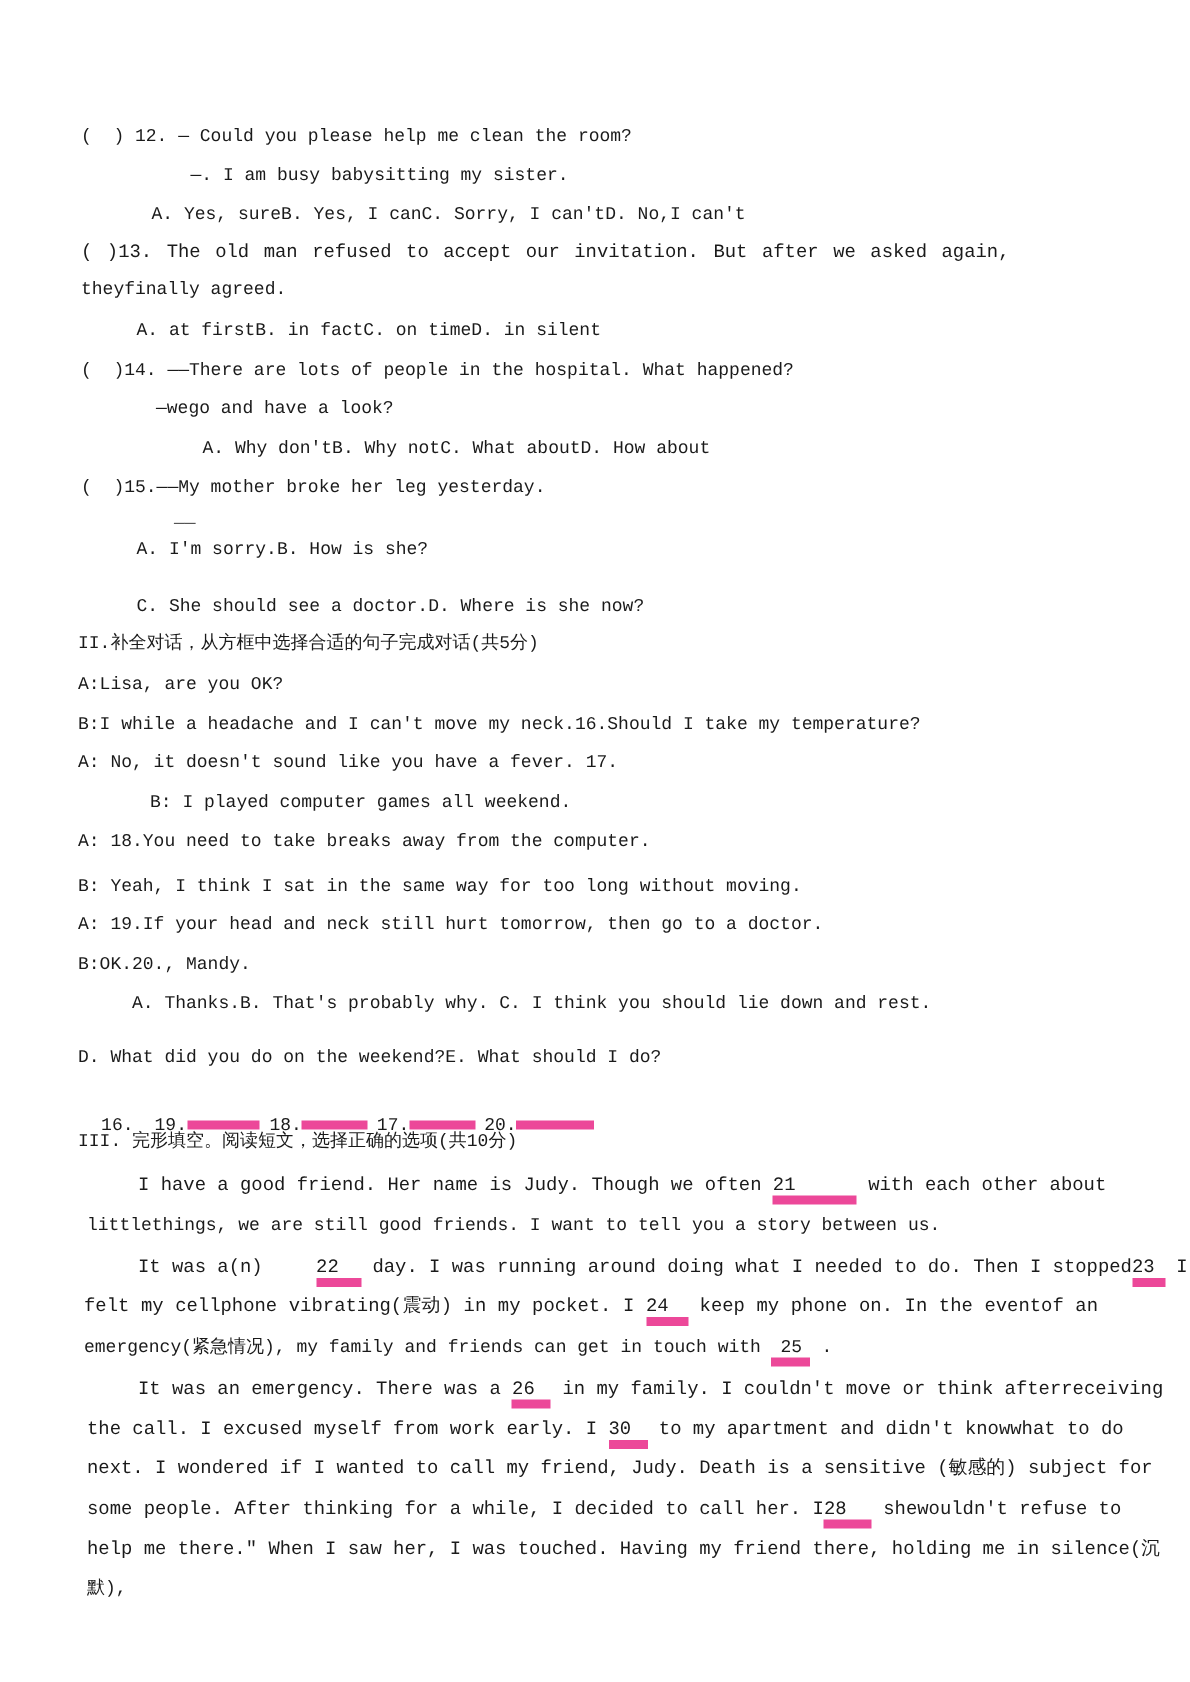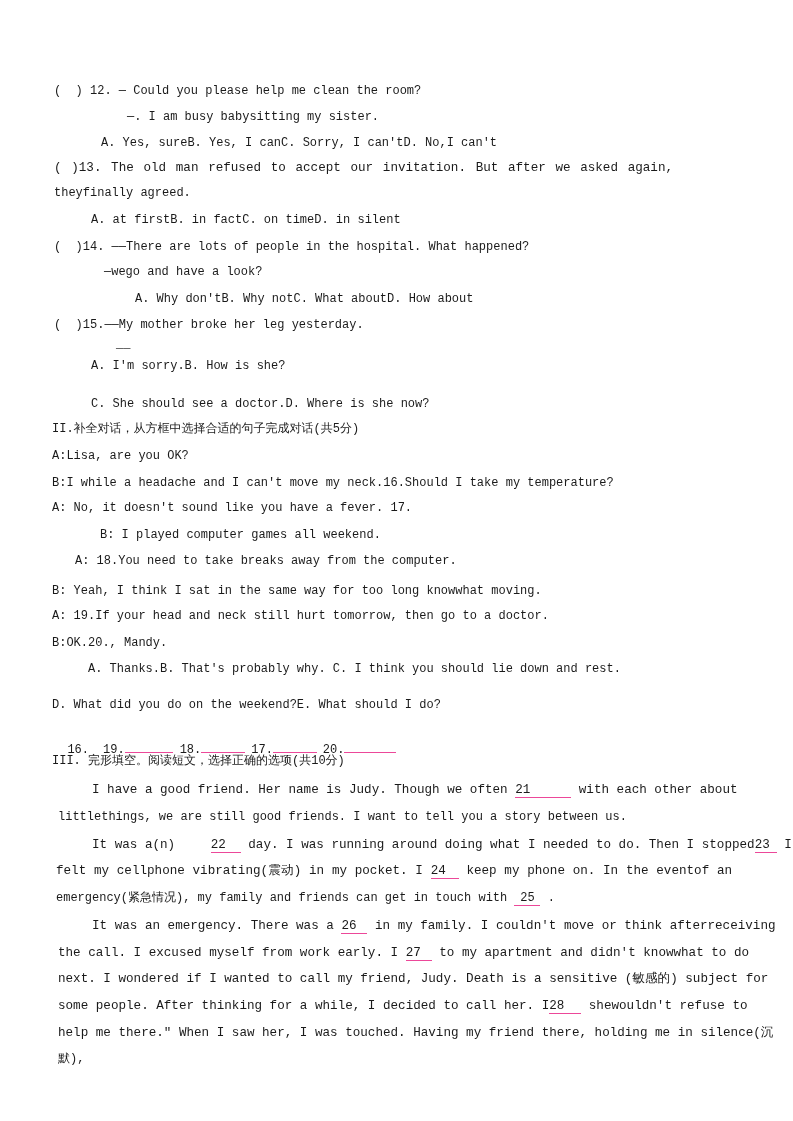--- a/index.html
+++ b/index.html
@@ -21,21 +21,21 @@
     position: absolute;
     white-space: nowrap;
     line-height: 16px;
     font-family: "Liberation Mono", "DejaVu Sans Mono", monospace;
     font-size: 12.6px;
     text-align: justify;
     text-align-last: justify;
   }
   .blank {
     display: inline-block;
-    border-bottom: 1px solid #ec4899;
+    border-bottom: 6px solid #ec4899;
     text-align: center;
     line-height: 14px;
   }
 </style>
 </head>
 <body>
 
 <div class="line" style="left:54px;top:83px;">(  ) 12. — Could you please help me clean the room?</div>
 <div class="line" style="left:127px;top:109px;">—. I am busy babysitting my sister.</div>
 <div class="line" style="left:101px;top:135px;">A. Yes, sureB. Yes, I canC. Sorry, I can'tD. No,I can't</div>
@@ -51,38 +51,38 @@
 <div class="line" style="left:54px;top:317px;">(  )15.——My mother broke her leg yesterday.</div>
 <div class="line" style="left:116px;top:341px;color:#555;">——</div>
 <div class="line" style="left:91px;top:358px;">A. I'm sorry.B. How is she?</div>
 <div class="line" style="left:91px;top:396px;">C. She should see a doctor.D. Where is she now?</div>
 
 <div class="line" style="left:52px;top:421px;">II.补全对话，从方框中选择合适的句子完成对话(共5分)</div>
 <div class="line" style="left:52px;top:448px;">A:Lisa, are you OK?</div>
 <div class="line" style="left:52px;top:475px;">B:I while a headache and I can't move my neck.16.Should I take my temperature?</div>
 <div class="line" style="left:52px;top:500px;">A: No, it doesn't sound like you have a fever. 17.</div>
 <div class="line" style="left:52px;top:527px;margin-left:48px;">B: I played computer games all weekend.</div>
-<div class="line" style="left:52px;top:553px;margin-left:23px;">A: 18.You need to take breaks away from the computer.</div>
-<div class="line" style="left:52px;top:583px;">B: Yeah, I think I sat in the same way for too long knowwhat moving.</div>
+<div class="line" style="left:52px;top:553px;">A: 18.You need to take breaks away from the computer.</div>
+<div class="line" style="left:52px;top:583px;">B: Yeah, I think I sat in the same way for too long without moving.</div>
 <div class="line" style="left:52px;top:608px;">A: 19.If your head and neck still hurt tomorrow, then go to a doctor.</div>
 <div class="line" style="left:52px;top:635px;">B:OK.20., Mandy.</div>
 <div class="line" style="left:52px;top:661px;margin-left:36px;">A. Thanks.B. That's probably why. C. I think you should lie down and rest.</div>
 <div class="line" style="left:52px;top:687px;margin-top:10px;">D. What did you do on the weekend?E. What should I do?</div>
 
 <div class="line" style="left:53px;top:726px;">
   <span>16.</span><span style="display:inline-block;width:14px;"></span><span>19.</span><span class="blank" style="width:48px;"></span><span style="display:inline-block;width:7px;"></span><span>18.</span><span class="blank" style="width:44px;"></span><span style="display:inline-block;width:6px;"></span><span>17.</span><span class="blank" style="width:44px;"></span><span style="display:inline-block;width:6px;"></span><span>20.</span><span class="blank" style="width:52px;"></span>
 </div>
 
 <div class="line" style="left:52px;top:753px;">III. 完形填空。阅读短文，选择正确的选项(共10分)</div>
 
 <div class="just" style="left:92px;top:782px;width:640px;"><span>I have a good friend. Her name is Judy. Though we often</span> <span class="blank" style="width:56px;">21</span> <span>with each other about</span></div>
 <div class="line" style="left:58px;top:809px;">littlethings, we are still good friends. I want to tell you a story between us.</div>
 
 <div class="just" style="left:92px;top:837px;width:640px;"><span>It was a(n)</span> <span class="blank" style="width:30px;margin-left:28px;">22</span> <span>day. I was running around doing what I needed to do. Then I stopped</span><span class="blank" style="width:22px;text-align:center;">23</span> <span>I</span></div>
 <div class="just" style="left:56px;top:863px;width:676px;"><span>felt my cellphone vibrating(震动) in my pocket. I</span> <span class="blank" style="width:28px;">24</span> <span>keep my phone on. In the eventof an</span></div>
 <div class="line" style="left:56px;top:890px;"><span>emergency(紧急情况), my family and friends can get in touch with</span> <span class="blank" style="width:26px;">25</span> <span>.</span></div>
 
 <div class="just" style="left:92px;top:918px;width:640px;"><span>It was an emergency. There was a</span> <span class="blank" style="width:26px;">26</span> <span>in my family. I couldn't move or think afterreceiving</span></div>
-<div class="just" style="left:58px;top:945px;width:674px;"><span>the call. I excused myself from work early. I</span> <span class="blank" style="width:26px;">27</span> <span>to my apartment and didn't knowwhat to do</span></div>
+<div class="just" style="left:58px;top:945px;width:674px;"><span>the call. I excused myself from work early. I</span> <span class="blank" style="width:26px;">30</span> <span>to my apartment and didn't knowwhat to do</span></div>
 <div class="just" style="left:58px;top:971px;width:674px;">next. I wondered if I wanted to call my friend, Judy. Death is a sensitive (敏感的) subject for</div>
 <div class="just" style="left:58px;top:998px;width:674px;"><span>some people. After thinking for a while, I decided to call her. I</span><span class="blank" style="width:32px;">28</span> <span>shewouldn't refuse to</span></div>
 <div class="just" style="left:58px;top:1025px;width:674px;">help me there." When I saw her, I was touched. Having my friend there, holding me in silence(沉</div>
 <div class="line" style="left:58px;top:1051px;">默),</div>
 
 </body></html>

